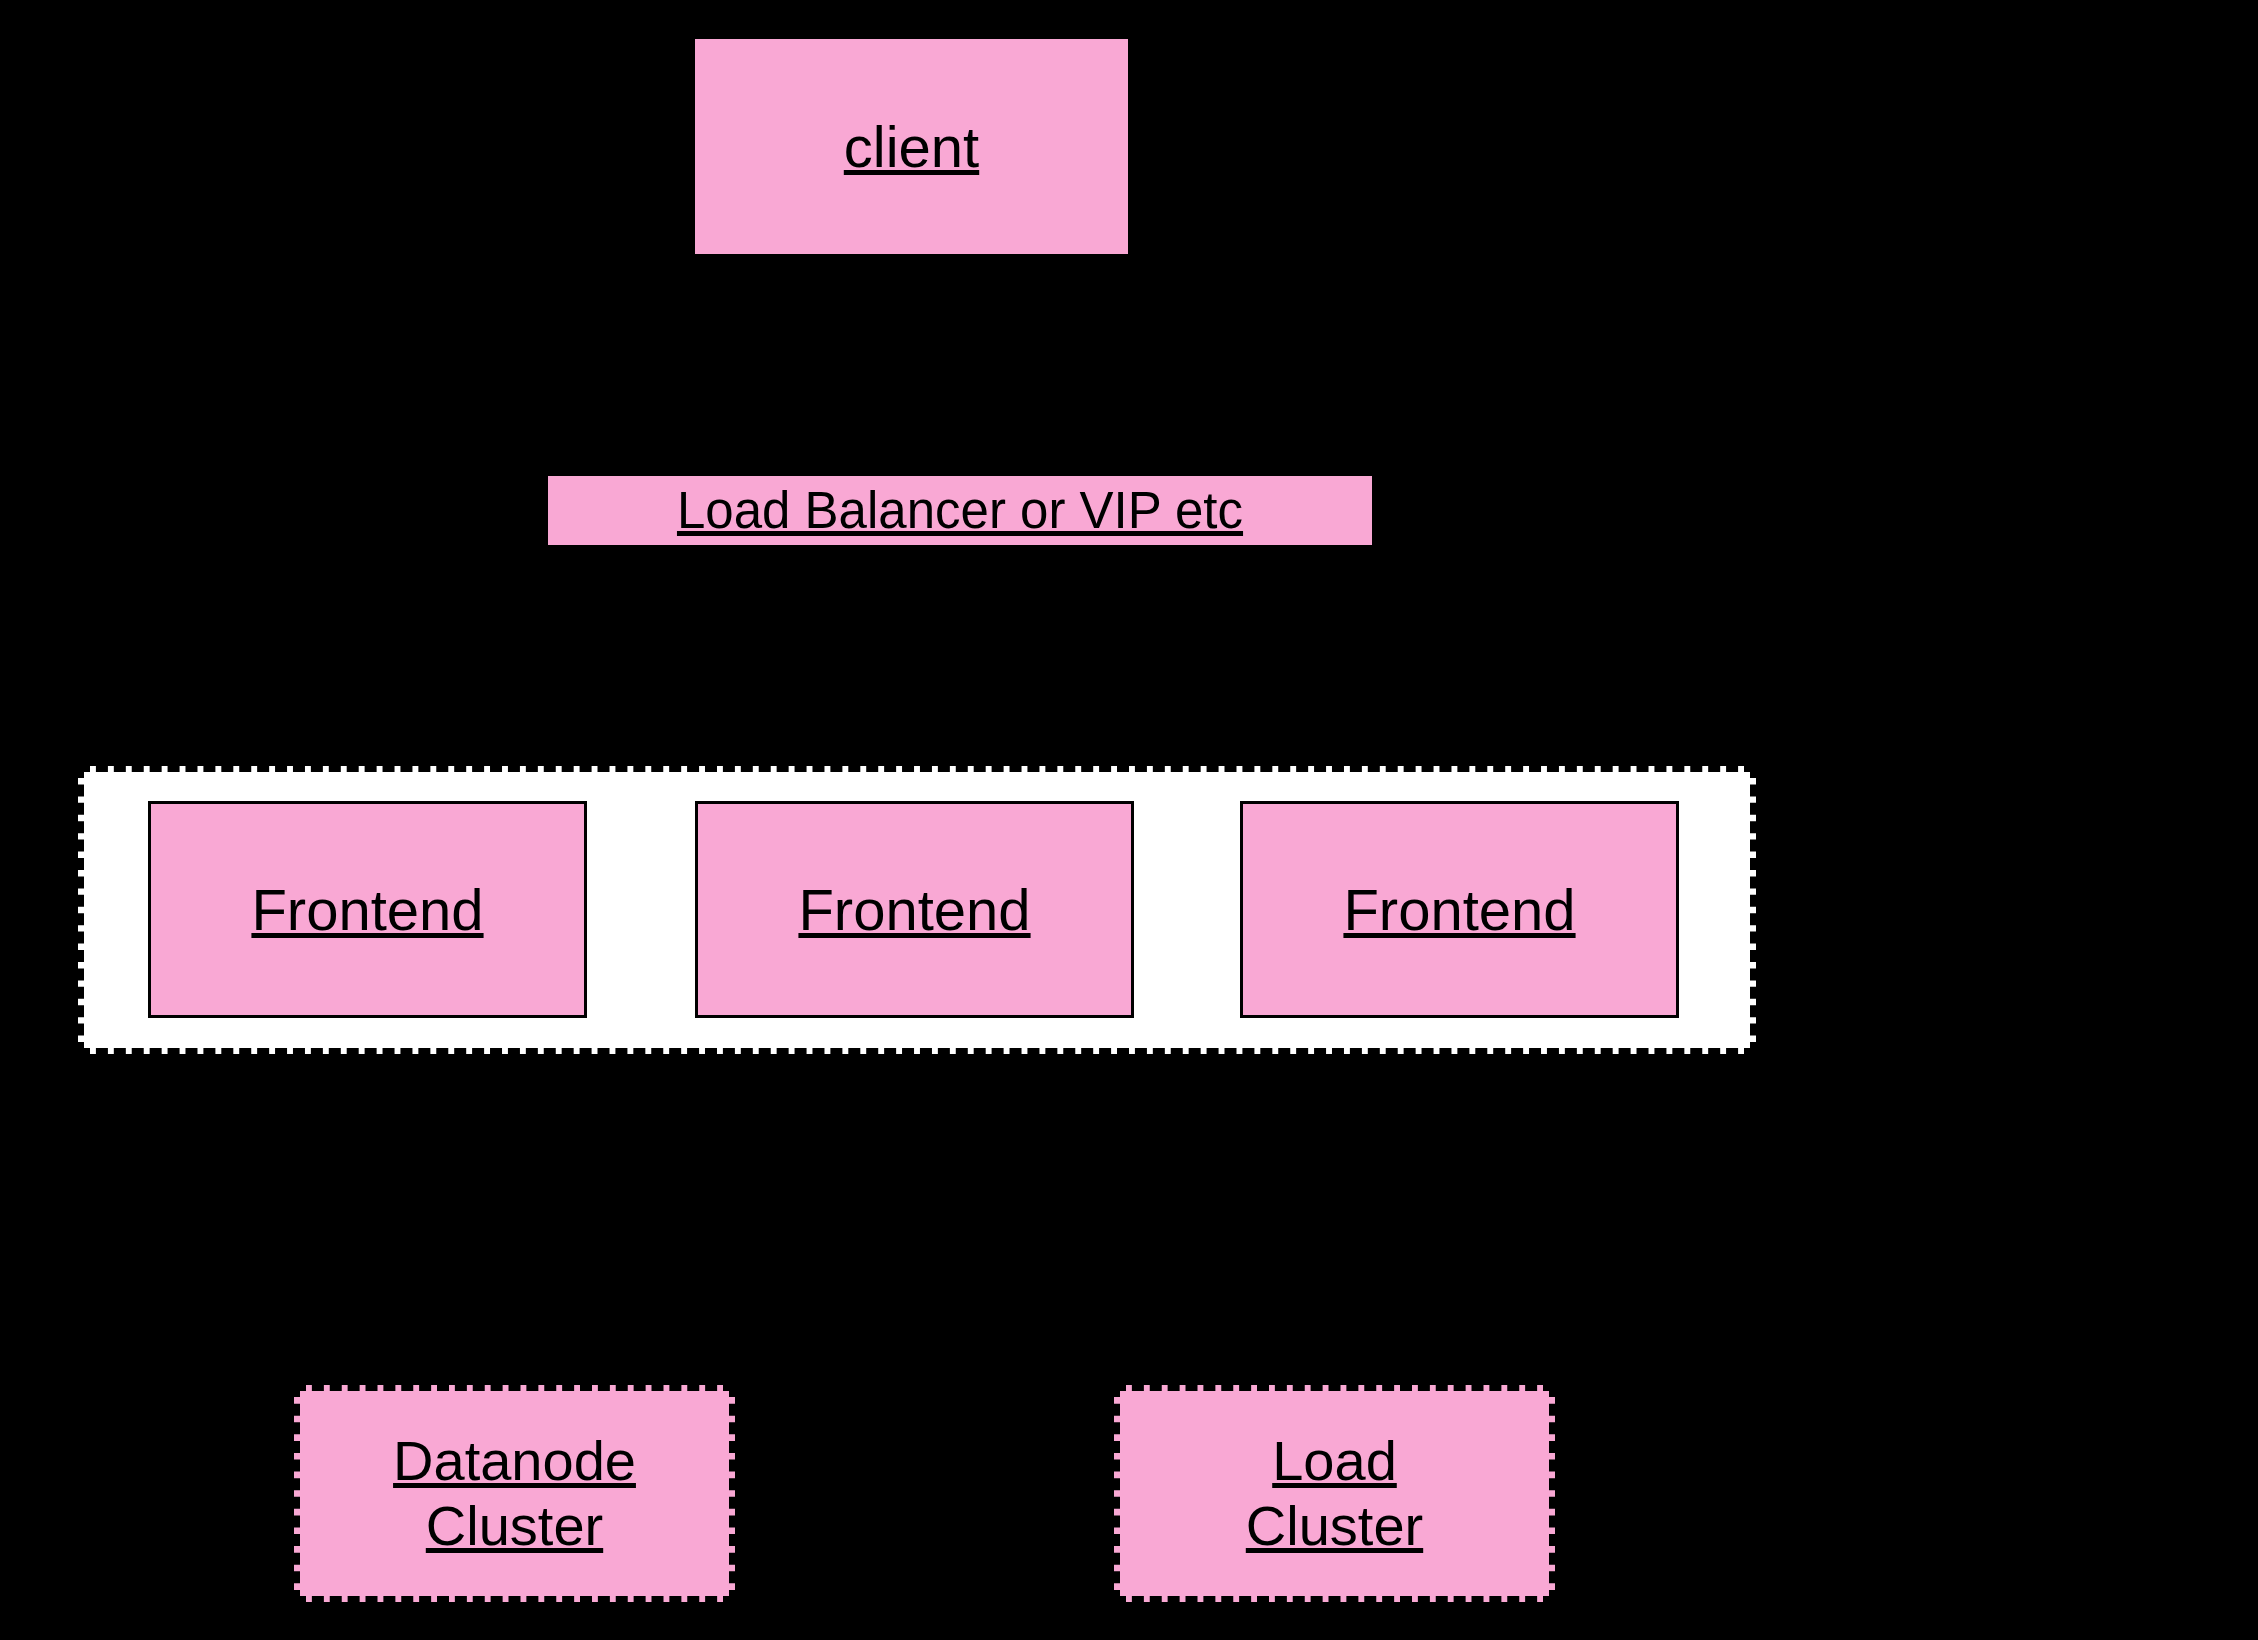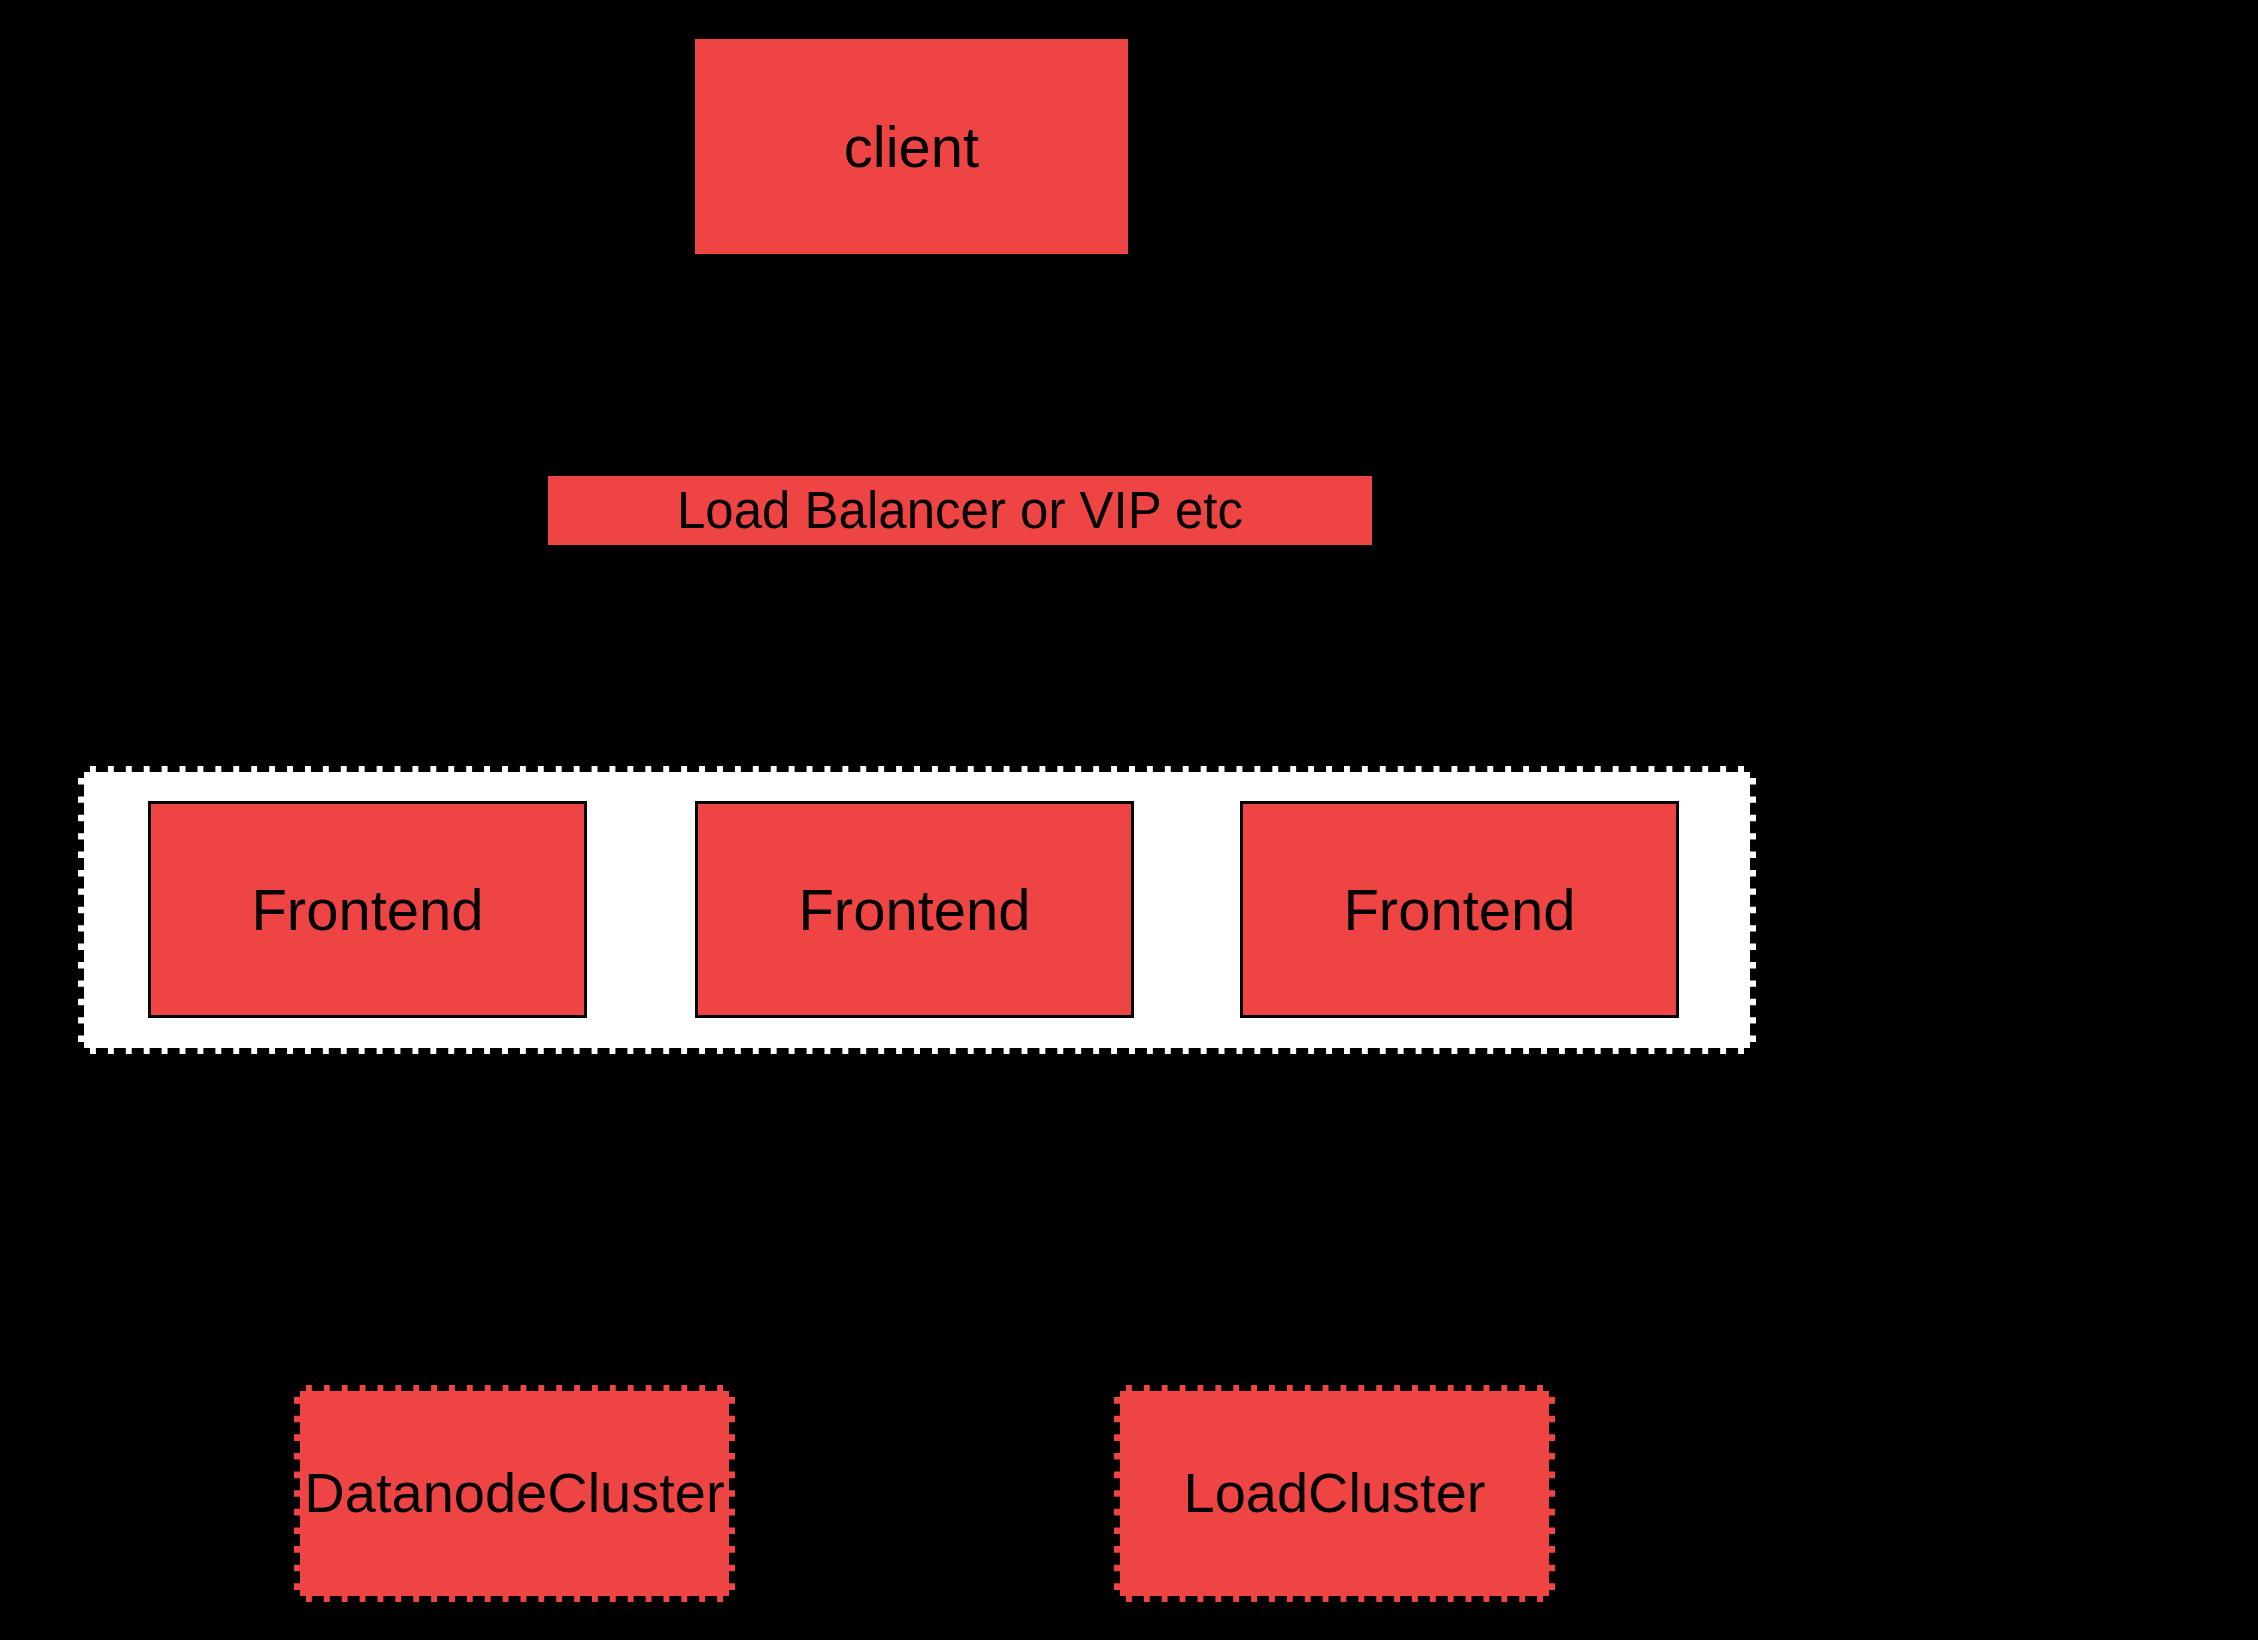--- a/index.html
+++ b/index.html
@@ -15,27 +15,28 @@
     font-family: "Liberation Sans", sans-serif;
   }
   .canvas {
     position: absolute;
     left: 0; top: 0;
     width: 2258px;
     height: 1640px;
   }
   .node {
     position: absolute;
-    background: #ef4444;
+    background: #f9a8d4;
     color: #000000;
     display: flex;
     align-items: center;
     justify-content: center;
     text-align: left;
     box-sizing: border-box;
+    text-decoration: underline;
   }
   
   .client-node {
     left: 695px; top: 39px;
     width: 433px; height: 215px;
     font-size: 58px;
   }
   
   .lb-node {
     left: 548px; top: 476px;
@@ -60,21 +61,21 @@
   .frontend-node.fe-0 { left: 64px;  }
   .frontend-node.fe-1 { left: 611px; }
   .frontend-node.fe-2 { left: 1156px;}
   
   .cluster-node {
     top: 1385px;
     width: 441px; height: 217px;
     border: 6.4px dashed #000000;
     font-size: 56px;
     line-height: 1.15;
-    flex-direction: row;
+    flex-direction: column;
   }
   .cluster-node.datanode { left: 294px; }
   .cluster-node.meta     { left: 1114px; }
   .cluster-line {
     display: block;
   }
 </style>
 </head>
 <body>
 

